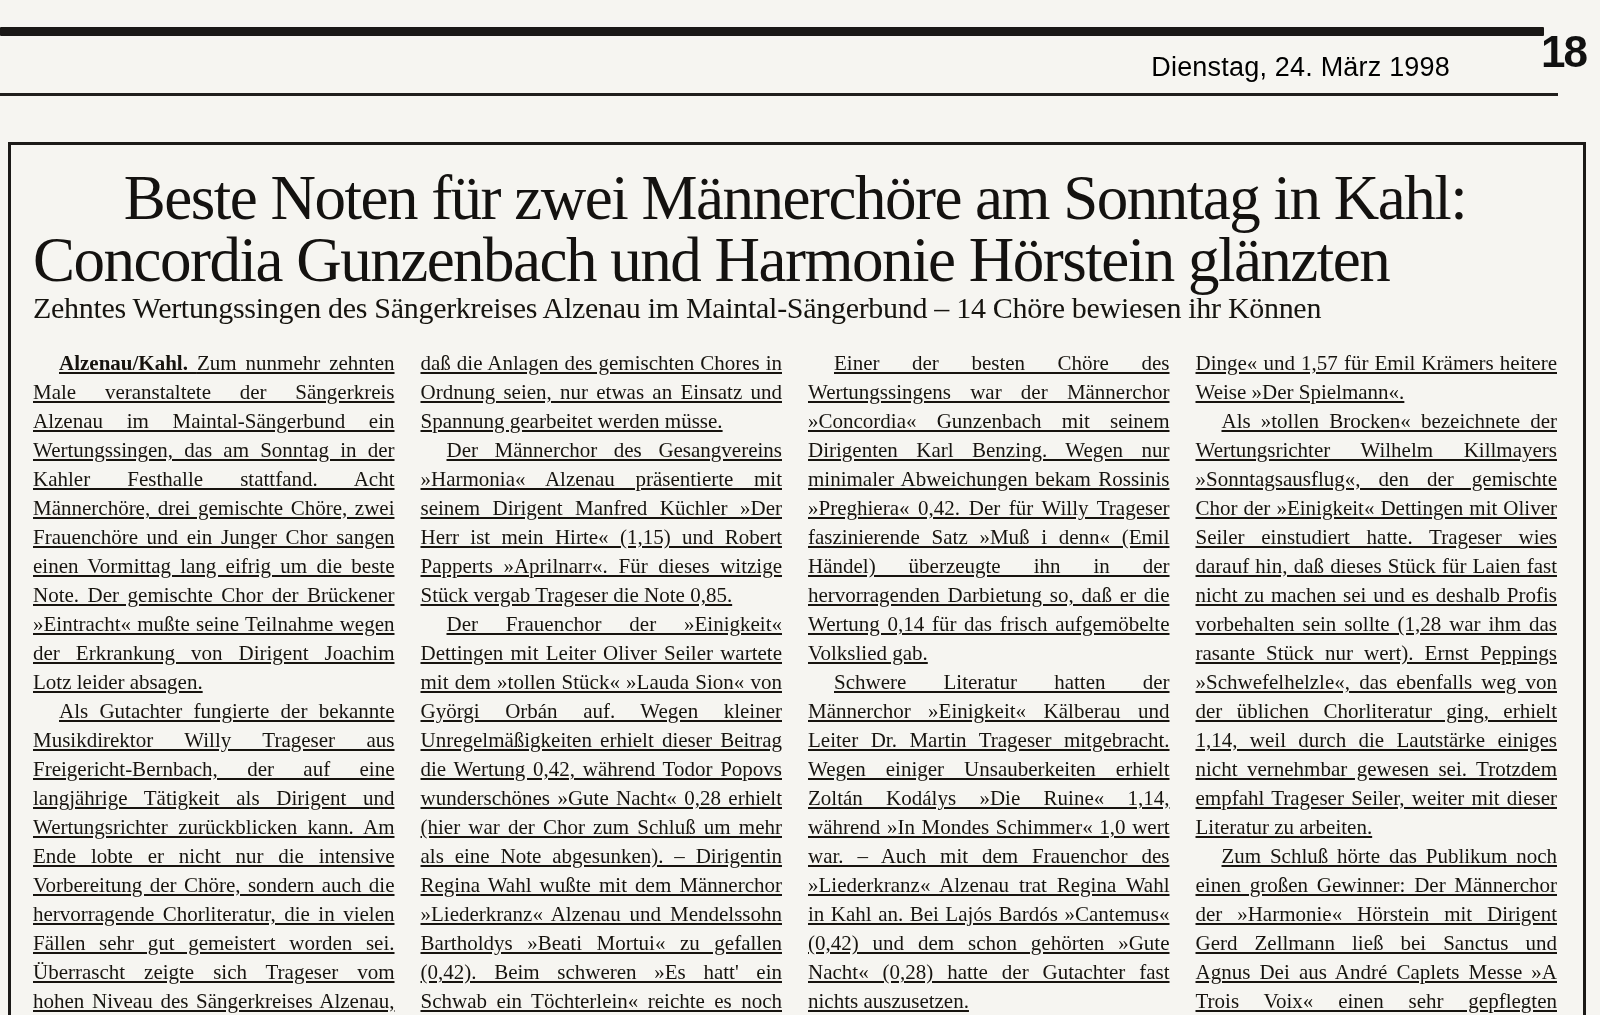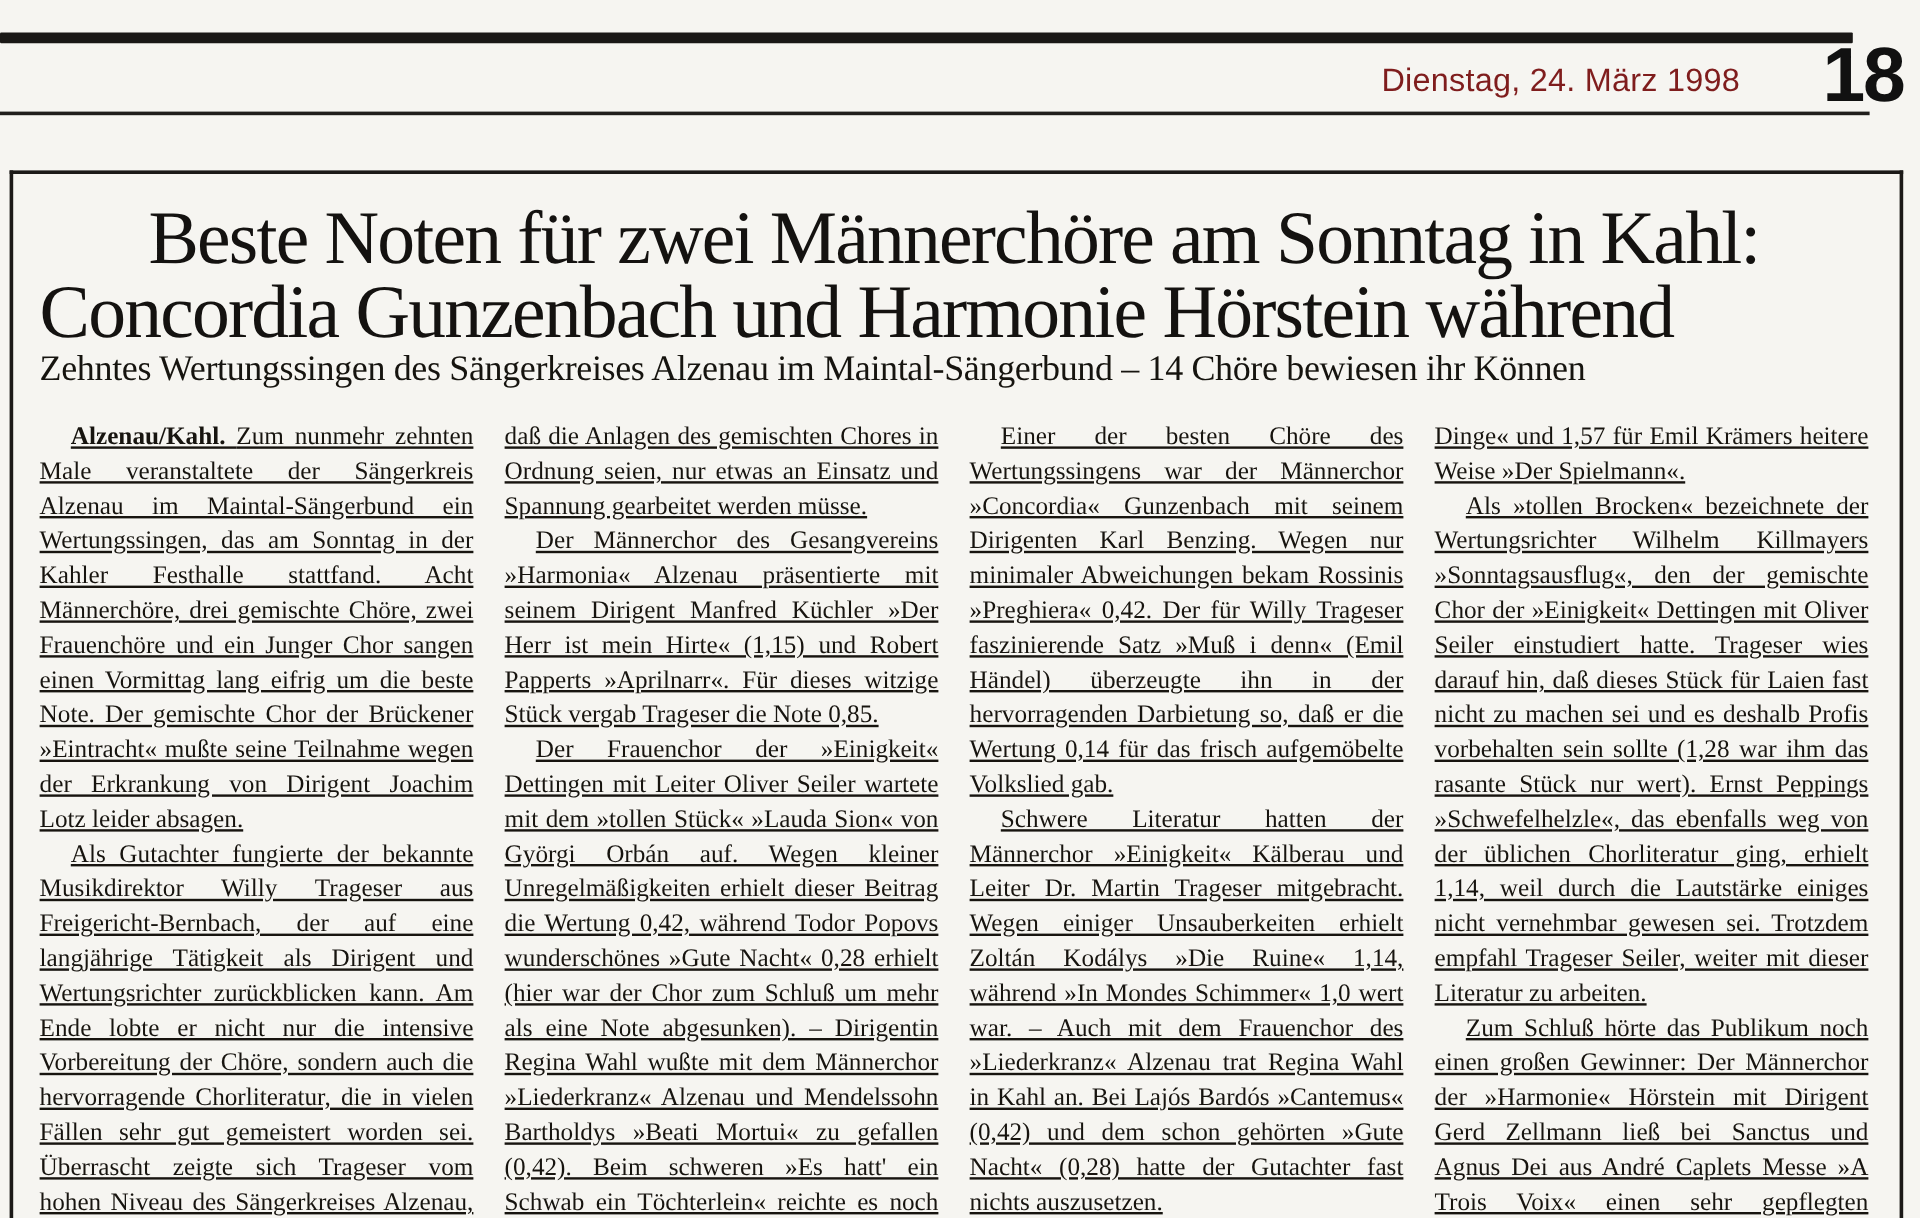--- a/index.html
+++ b/index.html
@@ -22,27 +22,27 @@
     position:absolute;left:0;top:27px;width:1544px;height:9px;
     background:var(--ink);border-radius:1px;
   }
   .thin-rule{
     position:absolute;left:0;top:93px;width:1558px;height:3px;
     background:#201e1c;
   }
   .mast-date{
     position:absolute;top:52px;right:150px;
     font-family:"Liberation Sans", sans-serif;
-    font-size:27px;letter-spacing:0.2px;color:#7f1d1d;
+    font-size:27px;letter-spacing:0.2px;color:#000000;
     white-space:nowrap;
   }
   .page-number{
     position:absolute;top:30px;right:14px;
     font-family:"Liberation Sans", sans-serif;
-    font-weight:700;font-size:64px;line-height:1;letter-spacing:-2px;
+    font-weight:700;font-size:44px;line-height:1;letter-spacing:-2px;
     color:#111;
   }
   
   .article-box{
     position:absolute;left:8px;top:142px;width:1578px;height:880px;
     border:3px solid #1c1a18;border-bottom:none;
     padding:14px 26px 0 22px;
   }
   .headline{
     font-size:63px;line-height:62px;letter-spacing:-1.5px;
@@ -77,21 +77,21 @@
   <div class="mast-date">Dienstag, 24. März 1998</div>
 
   <div class="page-number">18</div>
 
   <div class="thin-rule"></div>
 
   <div class="article-box">
 
     <div class="headline first">Beste Noten für zwei Männerchöre am Sonntag in Kahl:</div>
 
-    <div class="headline">Concordia Gunzenbach und Harmonie Hörstein während</div>
+    <div class="headline">Concordia Gunzenbach und Harmonie Hörstein glänzten</div>
 
     <div class="subhead">Zehntes Wertungssingen des Sängerkreises Alzenau im Maintal-Sängerbund – 14 Chöre bewiesen ihr Können</div>
 
     <div class="columns">
       <div class="col">
           <p class="para"><span class="lead">Alzenau/Kahl. </span>Zum nunmehr zehnten Male veranstaltete der Sängerkreis Alzenau im Maintal-Sängerbund ein Wertungssingen, das am Sonntag in der Kahler Festhalle stattfand. Acht Männerchöre, drei gemischte Chöre, zwei Frauenchöre und ein Junger Chor sangen einen Vormittag lang eifrig um die beste Note. Der gemischte Chor der Brückener »Eintracht« mußte seine Teilnahme wegen der Erkrankung von Dirigent Joachim Lotz leider absagen.</p>
           <p class="para">Als Gutachter fungierte der bekannte Musikdirektor Willy Trageser aus Freigericht-Bernbach, der auf eine langjährige Tätigkeit als Dirigent und Wertungsrichter zurückblicken kann. Am Ende lobte er nicht nur die intensive Vorbereitung der Chöre, sondern auch die hervorragende Chorliteratur, die in vielen Fällen sehr gut gemeistert worden sei. Überrascht zeigte sich Trageser vom hohen Niveau des Sängerkreises Alzenau, an das viele andere nicht heranreichen.</p>
         </div>
       <div class="col">
           <p class="para no-indent">daß die Anlagen des gemischten Chores in Ordnung seien, nur etwas an Einsatz und Spannung gearbeitet werden müsse.</p>

